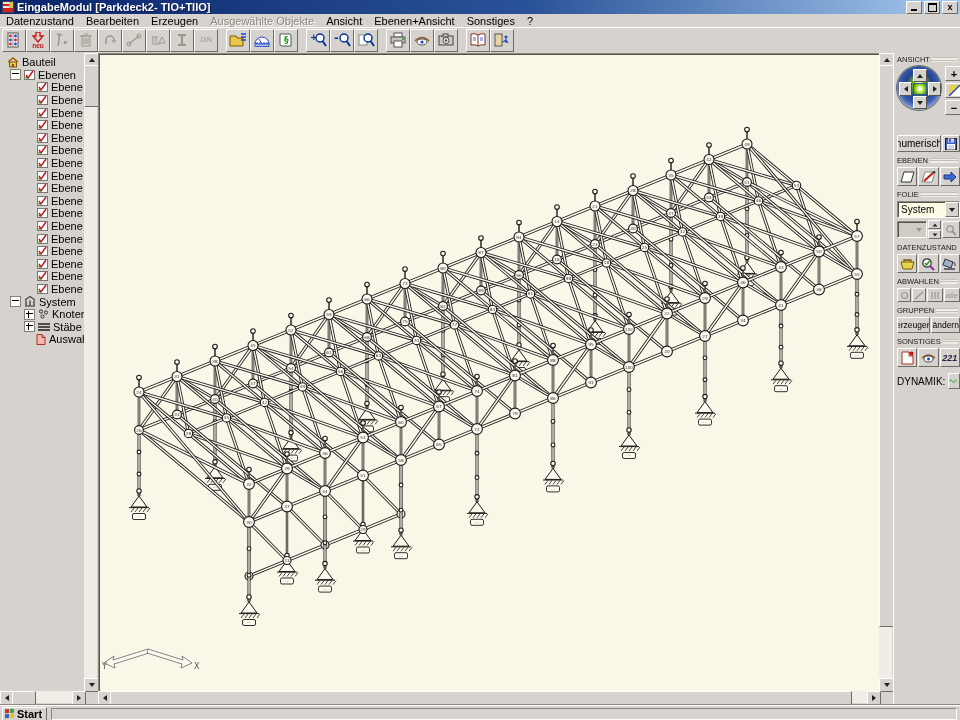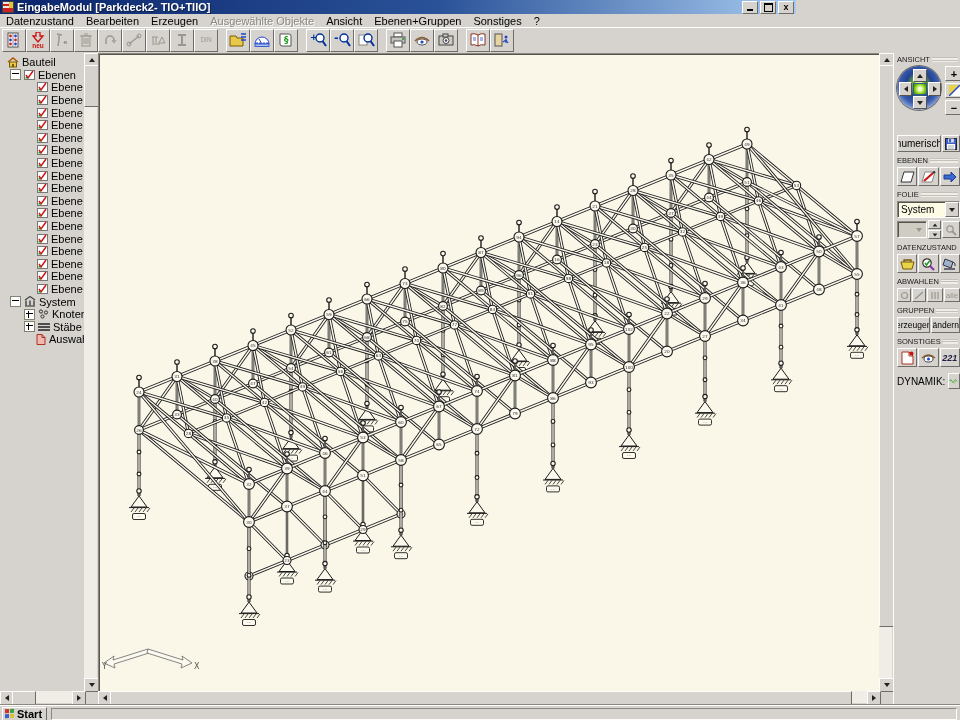--- a/index.html
+++ b/index.html
@@ -4,21 +4,21 @@
 <style>
   html,body{margin:0;padding:0;}
   body{width:960px;height:720px;overflow:hidden;position:relative;
        font-family:"Liberation Sans",sans-serif;background:#d6d3ce;
        -webkit-font-smoothing:none;}
   .abs{position:absolute;}
   .raised-thin{background:#d6d3ce;border:1px solid;border-color:#fdfdfd #6e6c66 #6e6c66 #fdfdfd;}
   .sunken{border:1px solid;border-color:#8a887f #fdfdfd #fdfdfd #8a887f;
           box-shadow:inset 1px 1px 0 #55534e;}
   
-  #titlebar{left:0;top:0;width:796px;height:14px;
+  #titlebar{left:0;top:0;width:960px;height:14px;
     background:linear-gradient(90deg,#0a246a 0%,#2a5298 55%,#a6caf0 100%);
     display:flex;align-items:center;color:#fff;}
   #title-icon{width:10px;height:10px;margin:0 3px 0 2px;position:relative;flex:0 0 auto;
     background:linear-gradient(180deg,#e8e8e8 0 2px,#cc2222 2px 4px,#e8e8e8 4px 6px,#cc2222 6px 10px);
     border:1px solid #444;}
   #title-icon:after{content:"";position:absolute;right:0;top:0;width:4px;height:6px;background:#e8c33a;}
   #title-text{font-size:11px;font-weight:bold;white-space:nowrap;flex:1 1 auto;
     text-shadow:1px 1px 0 rgba(0,0,0,.45);}
   .wbtn{width:14px;height:11px;margin-right:2px;display:flex;align-items:center;justify-content:center;flex:0 0 auto;}
   .glyph-min{width:6px;height:2px;background:#000;margin-top:5px;}
@@ -114,21 +114,21 @@
       <div class="glyph-close">x</div>
     </div>
 </div>
 
 <div id="menubar" class="abs">
   <span class="menu-item">Datenzustand</span>
   <span class="menu-item">Bearbeiten</span>
   <span class="menu-item">Erzeugen</span>
   <span class="menu-item disabled">Ausgewählte Objekte</span>
   <span class="menu-item">Ansicht</span>
-  <span class="menu-item">Ebenen+Gruppen</span>
+  <span class="menu-item">Ebenen+Ansicht</span>
   <span class="menu-item">Sonstiges</span>
   <span class="menu-item">?</span>
 </div>
 
 <div id="toolbar" class="abs">
   <div class="tgroup">
     <div class="tbtn raised-thin">
       <svg width="16" height="16" viewBox="0 0 16 16">
         <rect x="2" y="1" width="10" height="14" fill="#fff" stroke="#555"></rect>
         <line x1="7" y1="1" x2="7" y2="15" stroke="#888"></line>

